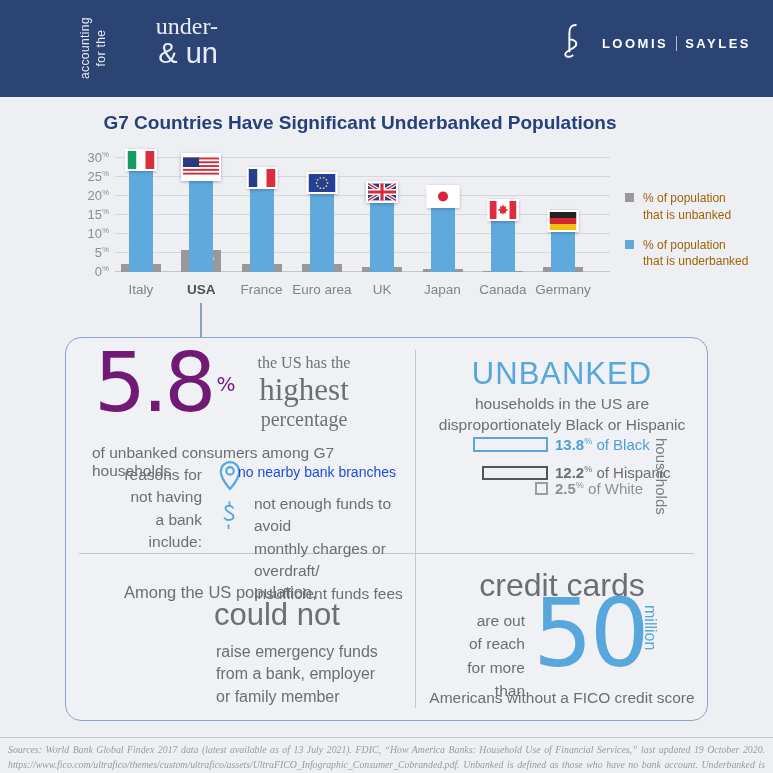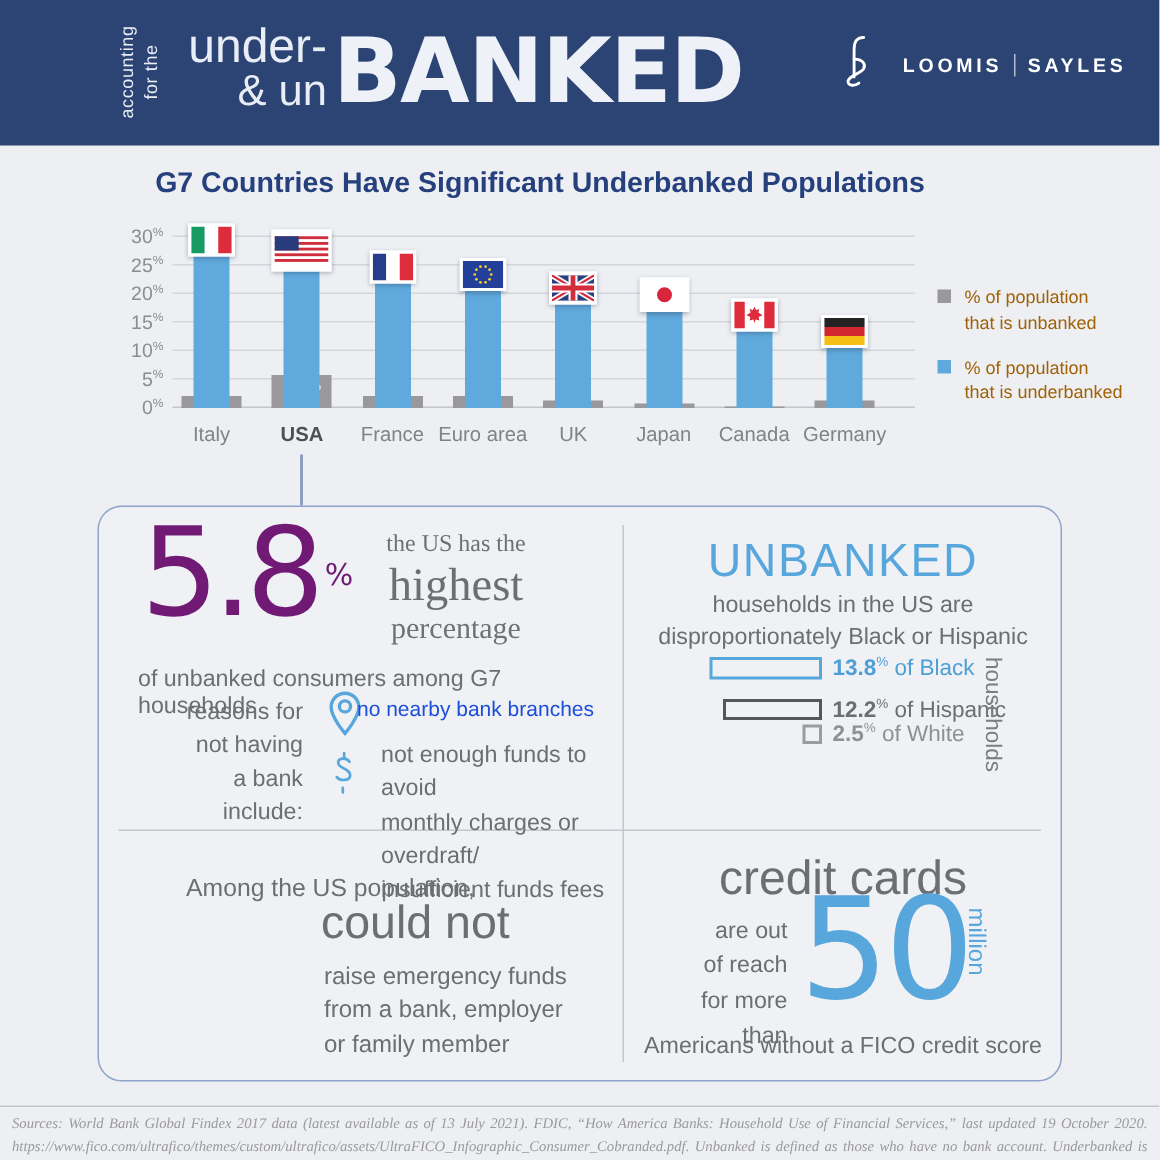--- a/index.html
+++ b/index.html
@@ -4,21 +4,21 @@
 <style>
   html,body{margin:0;padding:0;width:773px;height:773px;overflow:hidden;
     font-family:"Liberation Sans","DejaVu Sans",sans-serif;background:#edeff3;}
   .page{position:relative;width:773px;height:773px;}
 
   
   .hdr{position:absolute;left:0;top:0;width:773px;height:97px;background:#2b4474;}
   .kicker{position:absolute;left:93px;top:48px;transform:translate(-50%,-50%) rotate(-90deg);
     color:#e9edf5;font-size:12px;line-height:1.35;text-align:center;white-space:pre-line;letter-spacing:.4px;}
   .prefix{position:absolute;left:110px;top:14px;width:108px;text-align:right;color:#e9edf5;font-weight:400;}
-  .prefix .l1{font-size:32px;line-height:1.0;}
+  .prefix .l1{font-size:24px;line-height:1.0;font-family:Liberation Serif, serif;}
   .prefix .l2{font-size:29px;line-height:1.1;}
   .banked{position:absolute;left:222px;top:13px;color:#eef1f7;font-size:60px;font-weight:bold;
     letter-spacing:-1px;font-family:"DejaVu Sans",sans-serif;}
   .brand{position:absolute;right:22px;top:22px;display:flex;align-items:center;gap:19px;color:#fff;}
   .brand .names{display:flex;align-items:center;gap:8px;font-size:13px;letter-spacing:2.5px;font-weight:bold;}
   .brand .sep{width:1px;height:15px;background:rgba(255,255,255,.65);}
 
   
   .chart-title{position:absolute;left:20px;top:112px;width:680px;text-align:center;
     color:#25407c;font-size:19px;font-weight:bold;}
@@ -121,21 +121,20 @@
 
 <div class="page">
 
   <div class="hdr">
     <div class="kicker">accounting
 for the</div>
     <div class="prefix">
       <div class="l1">under-</div>
       <div class="l2">&amp; un</div>
     </div>
-    <div class="banked">BANKED</div>
     <div class="brand">
       <span>
         <svg width="24" height="38" viewBox="0 0 30 46" fill="none" stroke="#ffffff" stroke-width="2.4" stroke-linecap="round">
           <path d="M21 3 C14 3 13 8 13 13 L13 36"></path>
           <path d="M13 21 C20 21 23 25 21 29 C19 33 10 34 8 39 C7 43 13 44 17 41"></path>
         </svg>
       </span>
       <span class="names">
         <span>LOOMIS</span>
         <span class="sep"></span>

